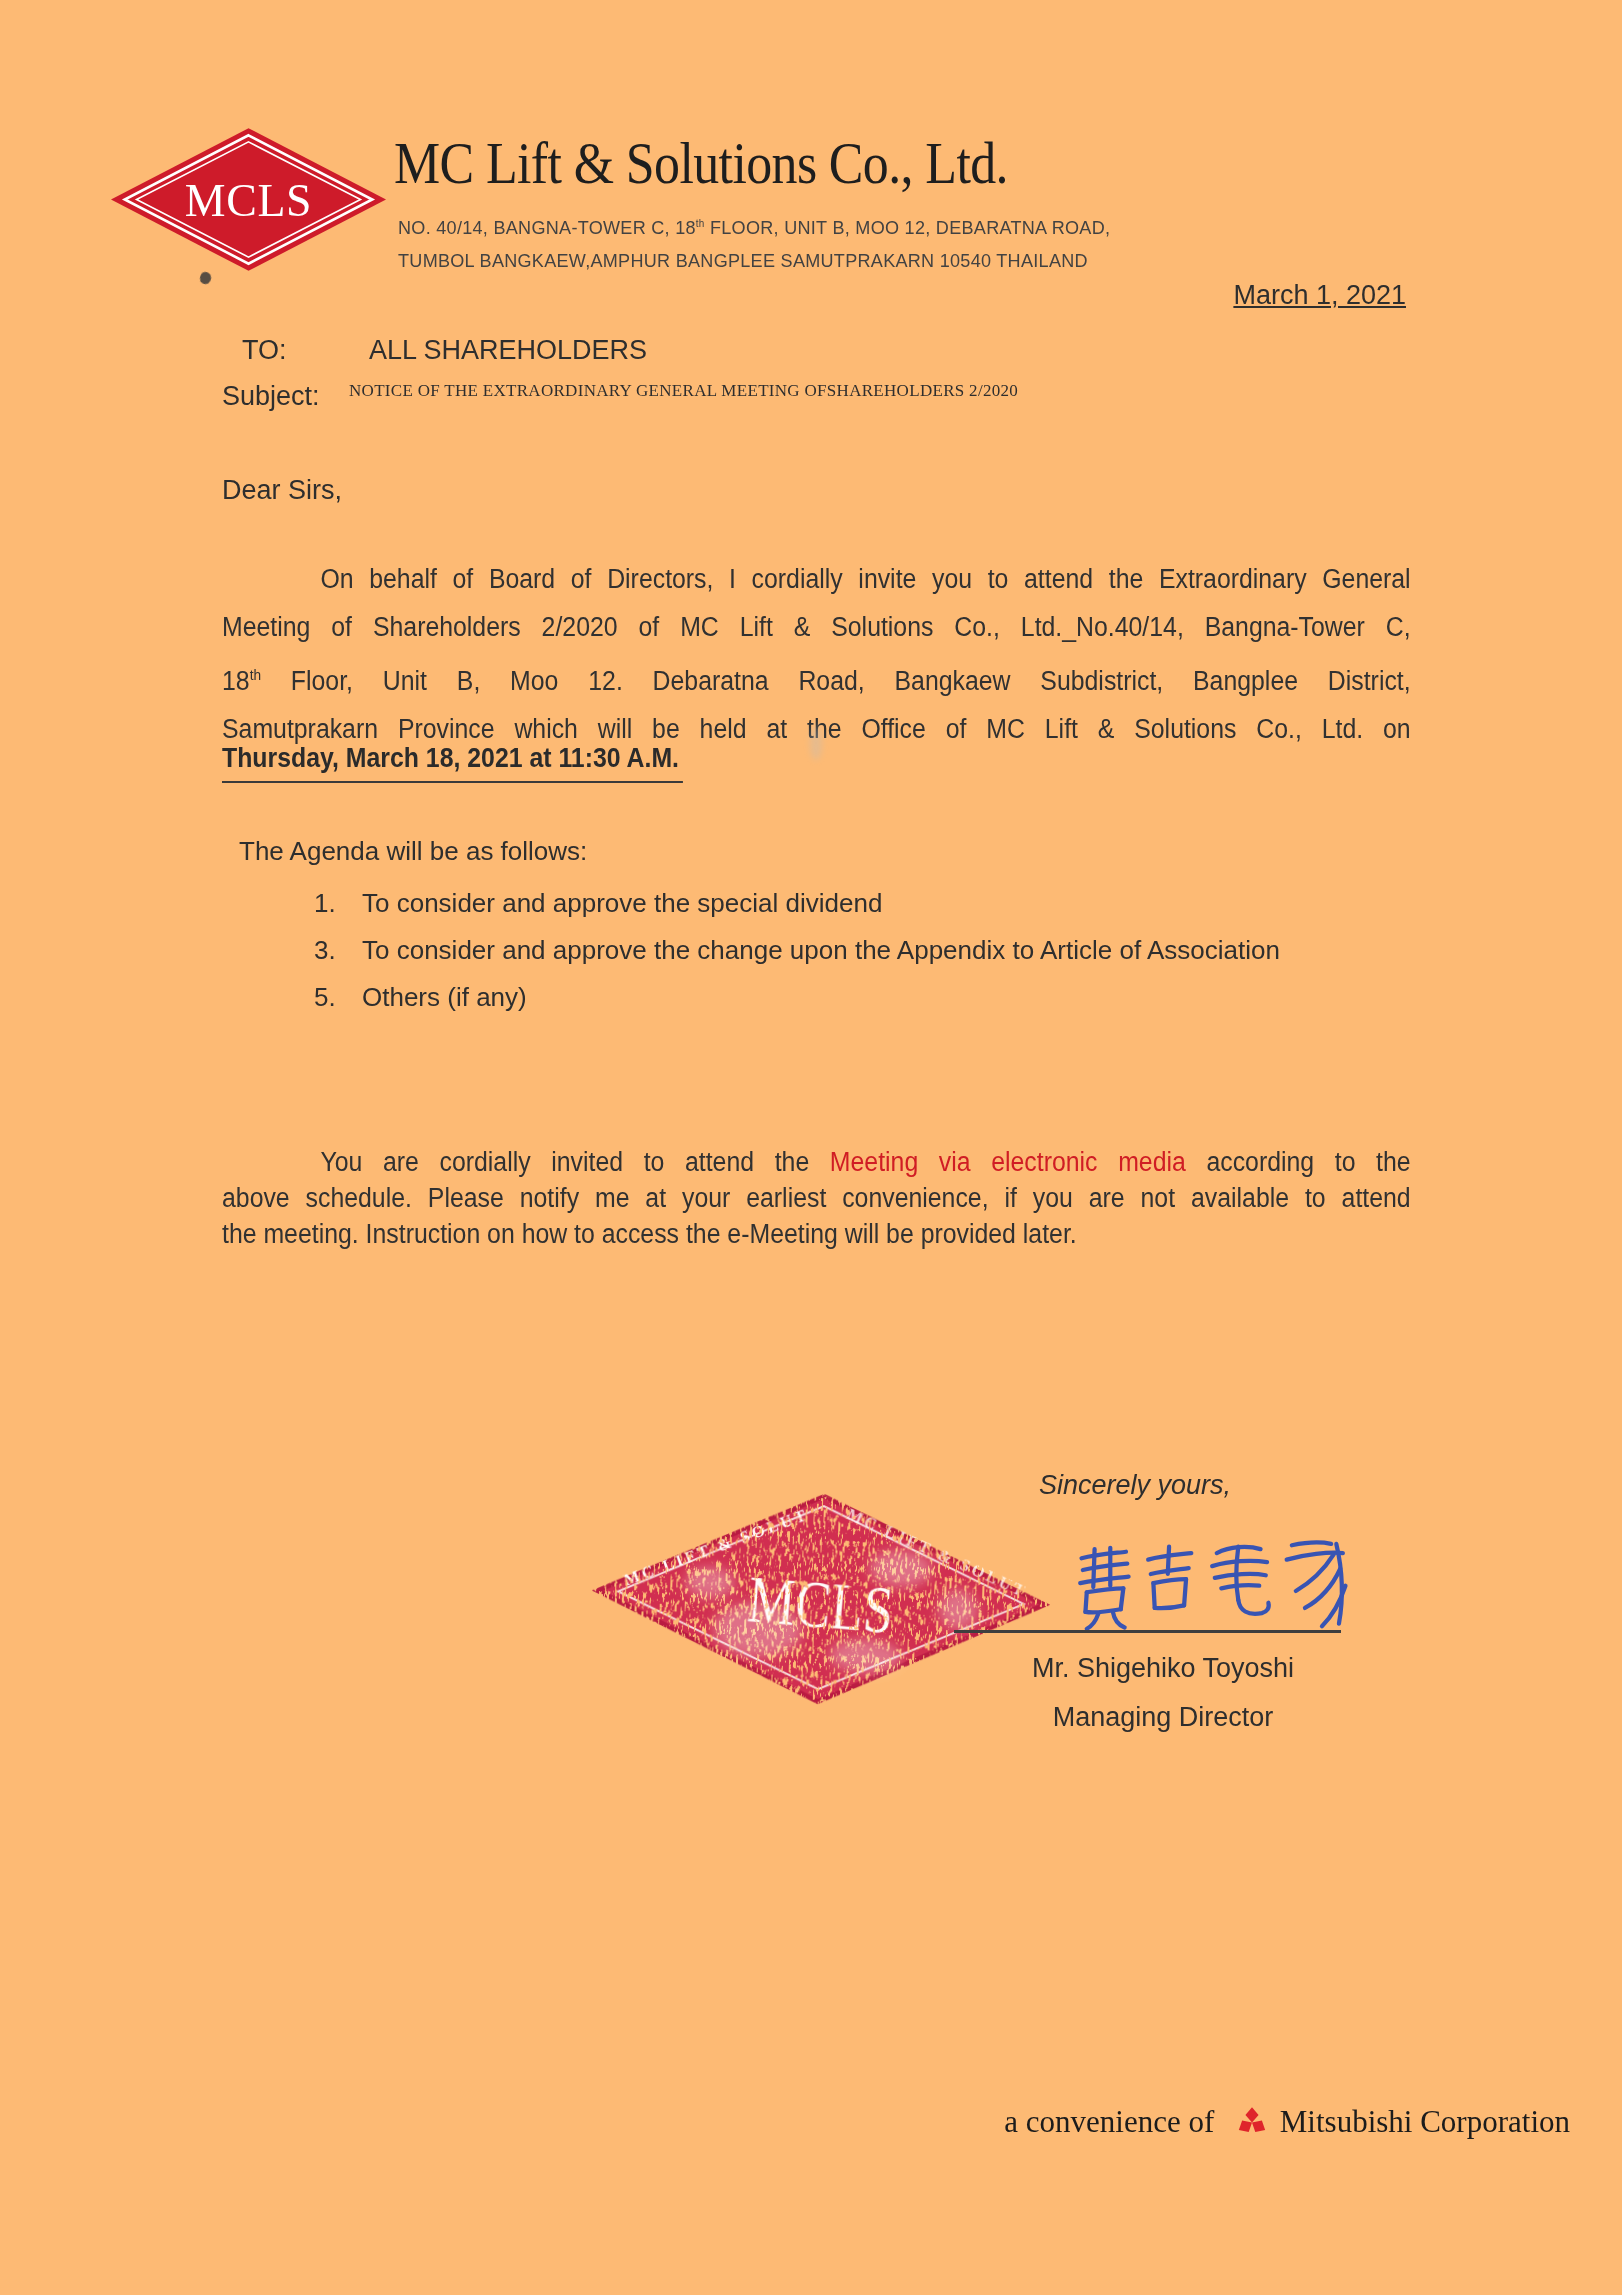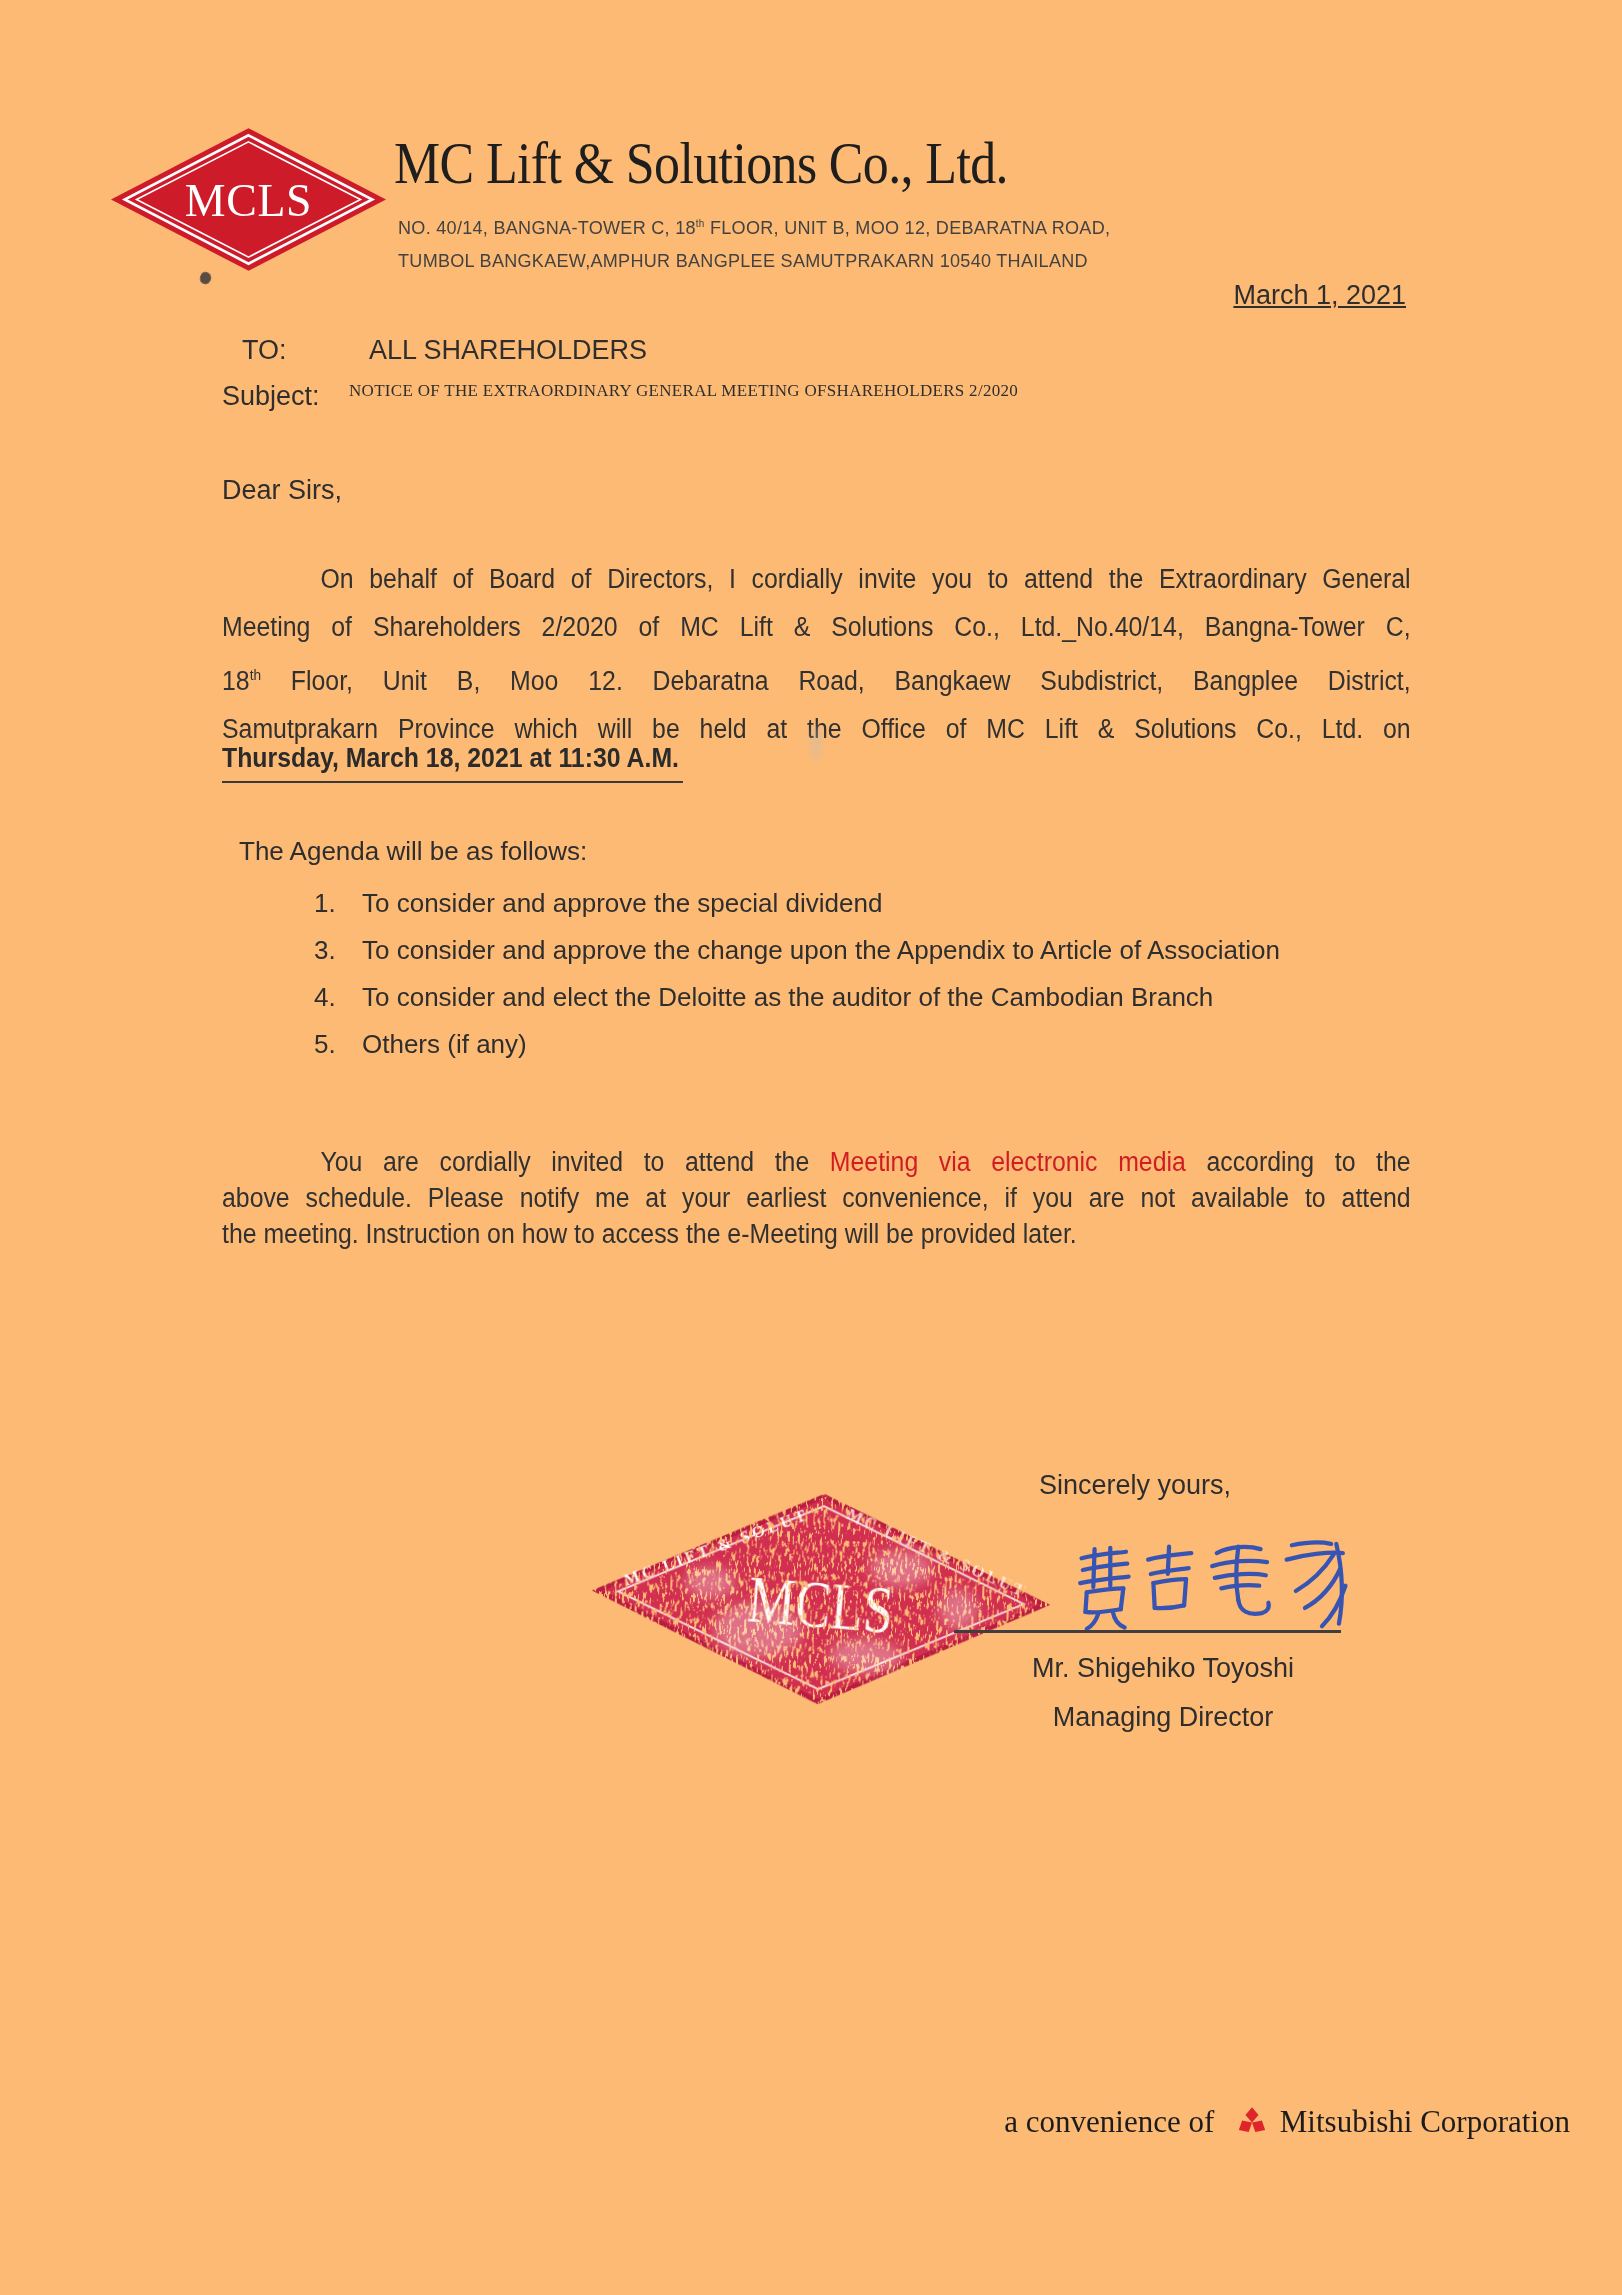--- a/index.html
+++ b/index.html
@@ -71,21 +71,21 @@
   }
 
   .red-text{color:#d01d24;}
 
   .agenda-intro{position:absolute;left:239px;top:836px;font-size:26px;color:#2e2e2e;}
   .agenda-list{position:absolute;left:314px;top:888px;width:1151px;}
   .agenda-row{height:47px;line-height:30px;font-size:26px;color:#2e2e2e;white-space:nowrap;}
   .agenda-num{display:inline-block;width:48px;}
 
   
-  .valediction{position:absolute;left:1039px;top:1470px;font-size:27px;color:#2e2e2e;}
+  .valediction{position:absolute;left:1039px;top:1470px;font-size:27px;color:#2e2e2e;font-style:italic;}
 
   .stamp-svg{
     position:absolute;left:592px;top:1491px;width:458px;height:216px;
     transform:rotate(1.8deg);
     filter:blur(0.3px);
     opacity:0.97;
   }
   .stamp-mcls{font-family:"Liberation Serif", serif;}
   .stamp-ring{font-family:"Liberation Serif", serif;font-weight:bold;}
 
@@ -156,21 +156,20 @@
     <div class="jline">Samutprakarn Province which will be held at the Office of MC Lift &amp; Solutions Co., Ltd. on</div>
   </div>
 
   <div class="bold-underline">Thursday, March 18, 2021 at 11:30 A.M.</div>
 
   <div class="agenda-intro">The Agenda will be as follows:</div>
 
   <div class="agenda-list">
     <div class="agenda-row"><span class="agenda-num">1.</span><span>To consider and approve the special dividend</span></div>
     <div class="agenda-row"><span class="agenda-num">3.</span><span>To consider and approve the change upon the Appendix to Article of Association</span></div>
-    <div class="agenda-row"><span class="agenda-num">4.</span><span>To consider and elect the Deloitte as the auditor of the Cambodian Branch</span></div>
     <div class="agenda-row"><span class="agenda-num">5.</span><span>Others (if any)</span></div>
   </div>
 
   <div class="para para2">
     <div class="jline indent"><span>You are cordially invited to attend the </span><span class="red-text">Meeting via electronic media</span><span> according to the</span></div>
     <div class="jline">above schedule. Please notify me at your earliest convenience, if you are not available to attend</div>
     <div class="plainline">the meeting. Instruction on how to access the e-Meeting will be provided later.</div>
   </div>
 
   <div class="valediction">Sincerely yours,</div>

